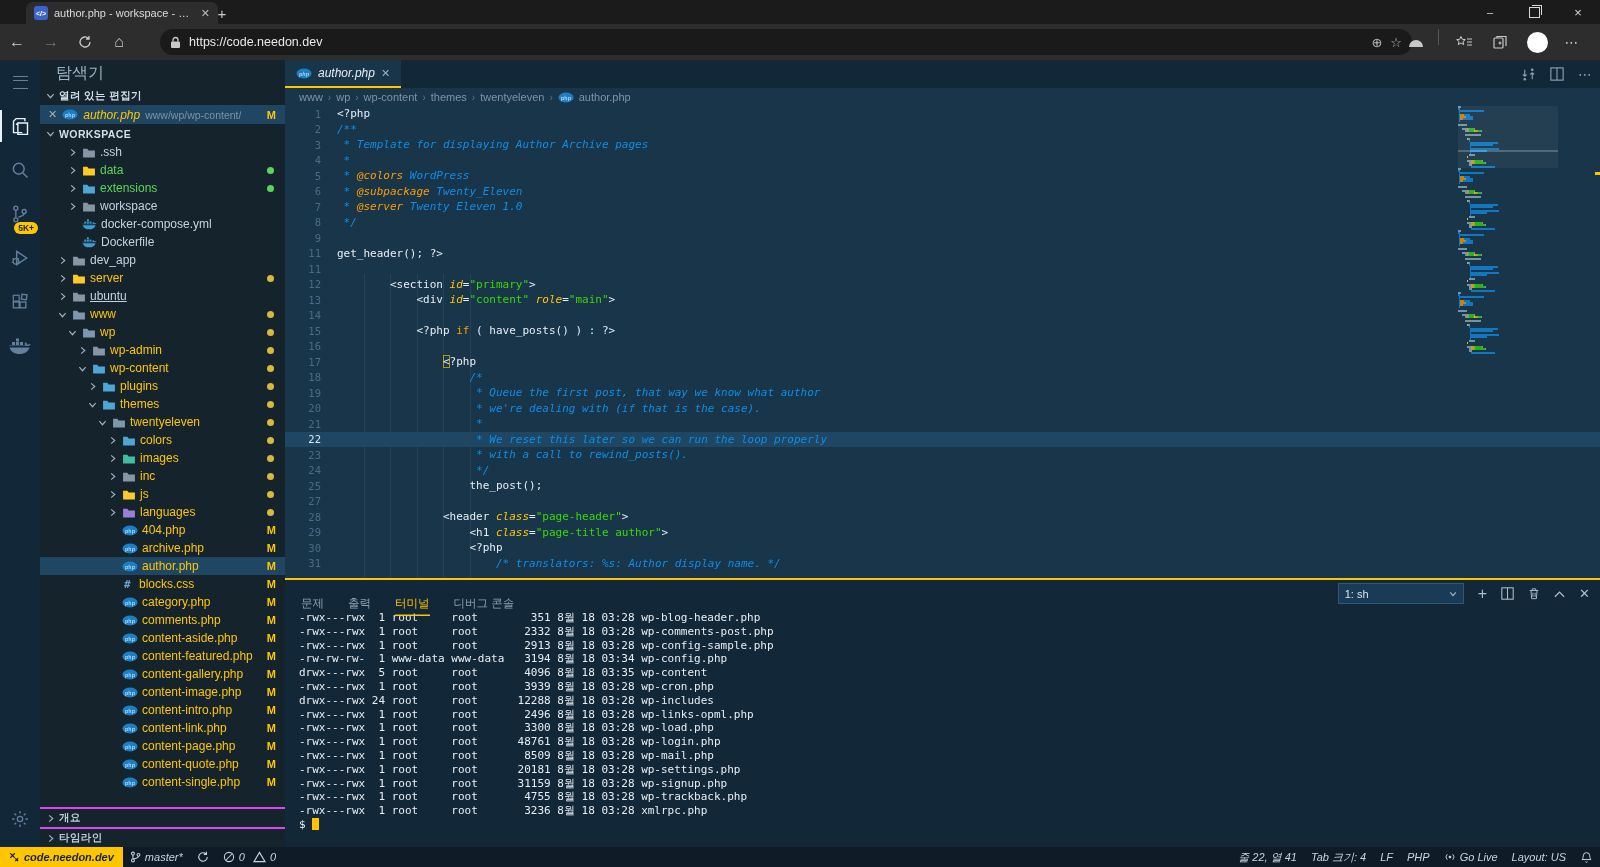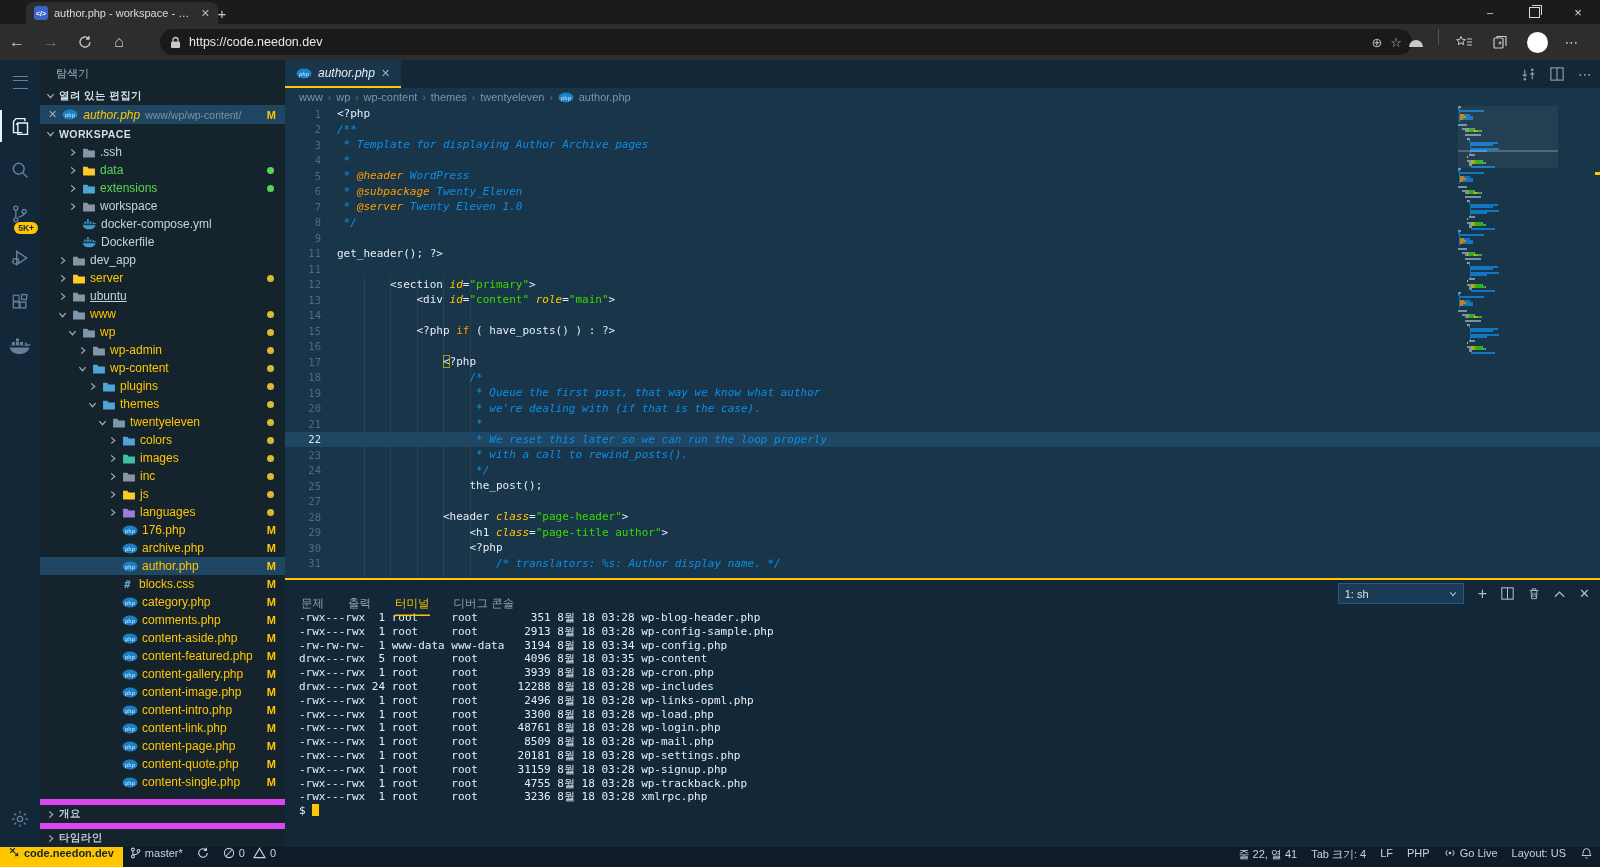--- a/index.html
+++ b/index.html
@@ -42,37 +42,37 @@
   .abitem.active{color:#eaf3fb;}
   .abitem.active:before{content:"";position:absolute;left:0;top:6px;bottom:6px;width:2px;background:#eaf3fb;}
   .hamb{width:15px;height:11px;border-top:1.6px solid #64809b;border-bottom:1.6px solid #64809b;position:relative;}
   .hamb:before{content:"";position:absolute;left:0;right:0;top:3.4px;height:1.6px;background:#64809b;}
   .abbadge{position:absolute;right:2px;bottom:2px;background:#ffc600;color:#14283a;font-size:8.5px;font-weight:bold;
            border-radius:8px;padding:1px 4px;}
   #ab-settings{position:absolute;bottom:6px;left:0;}
 
   
   #sidebar{position:absolute;left:40px;top:0;bottom:0;width:245px;background:#15232d;overflow:hidden;}
-  #sb-title{height:26px;display:flex;align-items:center;padding-left:16px;font-size:11px;color:#9fb3c6;}
+  #sb-title{height:26px;display:flex;align-items:center;padding-left:16px;font-size:16px;color:#9fb3c6;}
   .sechead{height:19px;display:flex;align-items:center;gap:3px;padding-left:4px;font-size:10.5px;font-weight:bold;
            letter-spacing:.4px;color:#d3dfea;}
   .chev{flex:none;display:inline-flex;width:12px;height:12px;align-items:center;justify-content:center;}
   #openeditors .oerow{height:19px;display:flex;align-items:center;gap:5px;padding-left:8px;background:#1f4662;font-size:12px;}
   .oeclose{color:#9fb0c0;font-size:11px;}
   .oename{color:#ffc600;font-style:italic;}
   .oedesc{color:#7d93a8;font-size:10.5px;white-space:nowrap;overflow:hidden;max-width:96px;}
   .bM{margin-left:auto;margin-right:9px;color:#ffc600;font-size:11px;font-weight:bold;}
   #tree{overflow:hidden;}
   .trow{height:18px;display:flex;align-items:center;gap:4px;font-size:12px;color:#c3d3e0;white-space:nowrap;}
   .trow.sel{background:#1f4662;}
   .ticon{flex:none;display:inline-flex;align-items:center;}
   .tl.norm{color:#c3d3e0}.tl.mod{color:#ffc600}.tl.untr{color:#58d658}
   .dot{width:7px;height:7px;border-radius:50%;margin-left:auto;margin-right:11px;flex:none;}
   #sb-bottom{position:absolute;bottom:0;left:0;right:0;}
-  #sb-bottom .sechead{border-top:6px solid #d946ef;height:18px;font-weight:bold;color:#bccbd9;}
+  #sb-bottom .sechead{border-top:2px solid #d946ef;height:18px;font-weight:bold;color:#bccbd9;}
 
   
   #main{position:absolute;left:285px;right:0;top:0;bottom:0;}
   #tabbar{height:28px;background:#122738;display:flex;align-items:stretch;position:relative;}
   .etab{display:inline-flex;align-items:center;gap:6px;padding:0 11px;background:#193549;
         border-bottom:2px solid #ffc600;font-size:12px;color:#e9eef4;font-style:italic;}
   .etab .tclose{color:#9fb0c0;}
   #tb-actions{position:absolute;right:8px;top:0;height:28px;display:flex;align-items:center;gap:14px;color:#8ba1b5;}
   #breadcrumb{height:18px;display:flex;align-items:center;gap:5px;padding-left:14px;font-size:11px;color:#7e93a9;background:#193549;}
   #breadcrumb .sep{color:#5d7589;font-size:10px;}
@@ -108,21 +108,21 @@
   #panel-actions{position:absolute;right:10px;top:3px;display:flex;align-items:center;gap:14px;color:#aebecb;}
   #term-select{width:112px;height:19px;background:#1a3b55;border:1px solid #2e5878;display:flex;align-items:center;
                font-size:11px;color:#d6e4f0;padding:0 6px;justify-content:space-between;}
   #terminal{padding:5px 0 0 14px;}
   .trm{font-family:"DejaVu Sans Mono",monospace;font-size:11px;line-height:13.8px;color:#e8eef4;white-space:pre;}
   .cursorblk{display:inline-block;width:6.5px;height:12px;background:#ffc600;vertical-align:-2px;}
 
   
   #statusbar{position:absolute;bottom:0;left:0;right:0;height:20px;background:#0f1c28;display:flex;align-items:center;
              font-size:11px;color:#c6d4e2;}
-  .sbitem{display:flex;align-items:flex-start;gap:4px;padding:0 7px;height:100%;}
+  .sbitem{display:flex;align-items:center;gap:4px;padding:0 7px;height:100%;font-style:italic;}
   #sb-remote{background:#ffc600;color:#102536;font-weight:bold;padding:0 9px;gap:5px;}
   #sb-right{margin-left:auto;display:flex;align-items:center;height:100%;}
   svg{display:block}
 </style>
 </head>
 <body>
 
 <div id="tabstrip">
   <div class="btab">
     <span class="favicon">&lt;/&gt;</span>
@@ -571,21 +571,21 @@
           <span class="dot" style="background: rgb(216, 185, 58);"></span>
         </div>
         <div class="trow" style="padding-left: 66px;">
           <span class="chev"></span>
           <span class="ticon">
             <svg width="16" height="11" viewBox="0 0 16 11">
               <ellipse cx="8" cy="5.5" rx="7.5" ry="5" fill="#1a7fc4"></ellipse>
               <text x="8" y="7.6" font-size="5.5" fill="#d9ecff" text-anchor="middle" font-family="DejaVu Sans Mono,monospace">php</text>
             </svg>
           </span>
-          <span class="tl mod">176.php</span>
+          <span class="tl mod">404.php</span>
           <span class="bM">M</span>
         </div>
         <div class="trow" style="padding-left: 66px;">
           <span class="chev"></span>
           <span class="ticon">
             <svg width="16" height="11" viewBox="0 0 16 11">
               <ellipse cx="8" cy="5.5" rx="7.5" ry="5" fill="#1a7fc4"></ellipse>
               <text x="8" y="7.6" font-size="5.5" fill="#d9ecff" text-anchor="middle" font-family="DejaVu Sans Mono,monospace">php</text>
             </svg>
           </span>
@@ -822,21 +822,21 @@
           <div class="cl">
             <span class="ln">3</span>
             <span class="lc"><span class="t-cmt"> * Template for displaying Author Archive pages</span></span>
           </div>
           <div class="cl">
             <span class="ln">4</span>
             <span class="lc"><span class="t-cmt"> *</span></span>
           </div>
           <div class="cl">
             <span class="ln">5</span>
-            <span class="lc"><span class="t-cmt"> * </span><span class="t-doc">@header</span><span class="t-cmt"> WordPress</span></span>
+            <span class="lc"><span class="t-cmt"> * </span><span class="t-doc">@colors</span><span class="t-cmt"> WordPress</span></span>
           </div>
           <div class="cl">
             <span class="ln">6</span>
             <span class="lc"><span class="t-cmt"> * </span><span class="t-doc">@subpackage</span><span class="t-cmt"> Twenty_Eleven</span></span>
           </div>
           <div class="cl">
             <span class="ln">7</span>
             <span class="lc"><span class="t-cmt"> * </span><span class="t-doc">@server</span><span class="t-cmt"> Twenty Eleven 1.0</span></span>
           </div>
           <div class="cl">
@@ -1093,20 +1093,21 @@
           </span>
         <span>
             <svg width="11" height="8" viewBox="0 0 12 8">
               <path d="M1 7 6 2 11 7" stroke="currentColor" fill="none" stroke-width="1.4"></path>
             </svg>
           </span>
         <span style="font-size:13px;">✕</span>
       </div>
       <div id="terminal">
           <div class="trm">-rwx---rwx  1 root     root        351 8월 18 03:28 wp-blog-header.php</div>
+          <div class="trm">-rwx---rwx  1 root     root       2332 8월 18 03:28 wp-comments-post.php</div>
           <div class="trm">-rwx---rwx  1 root     root       2913 8월 18 03:28 wp-config-sample.php</div>
           <div class="trm">-rw-rw-rw-  1 www-data www-data   3194 8월 18 03:34 wp-config.php</div>
           <div class="trm">drwx---rwx  5 root     root       4096 8월 18 03:35 wp-content</div>
           <div class="trm">-rwx---rwx  1 root     root       3939 8월 18 03:28 wp-cron.php</div>
           <div class="trm">drwx---rwx 24 root     root      12288 8월 18 03:28 wp-includes</div>
           <div class="trm">-rwx---rwx  1 root     root       2496 8월 18 03:28 wp-links-opml.php</div>
           <div class="trm">-rwx---rwx  1 root     root       3300 8월 18 03:28 wp-load.php</div>
           <div class="trm">-rwx---rwx  1 root     root      48761 8월 18 03:28 wp-login.php</div>
           <div class="trm">-rwx---rwx  1 root     root       8509 8월 18 03:28 wp-mail.php</div>
           <div class="trm">-rwx---rwx  1 root     root      20181 8월 18 03:28 wp-settings.php</div>

